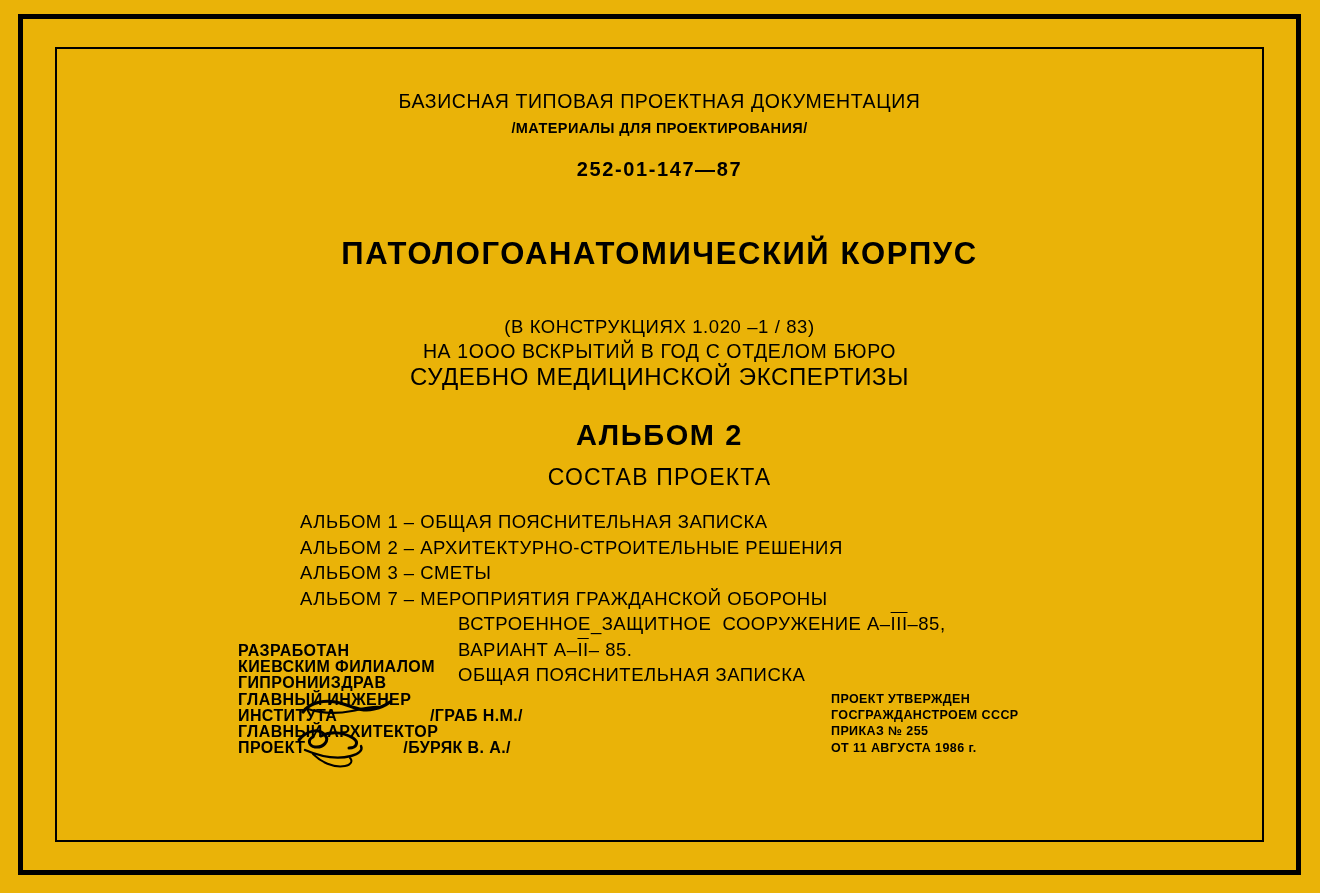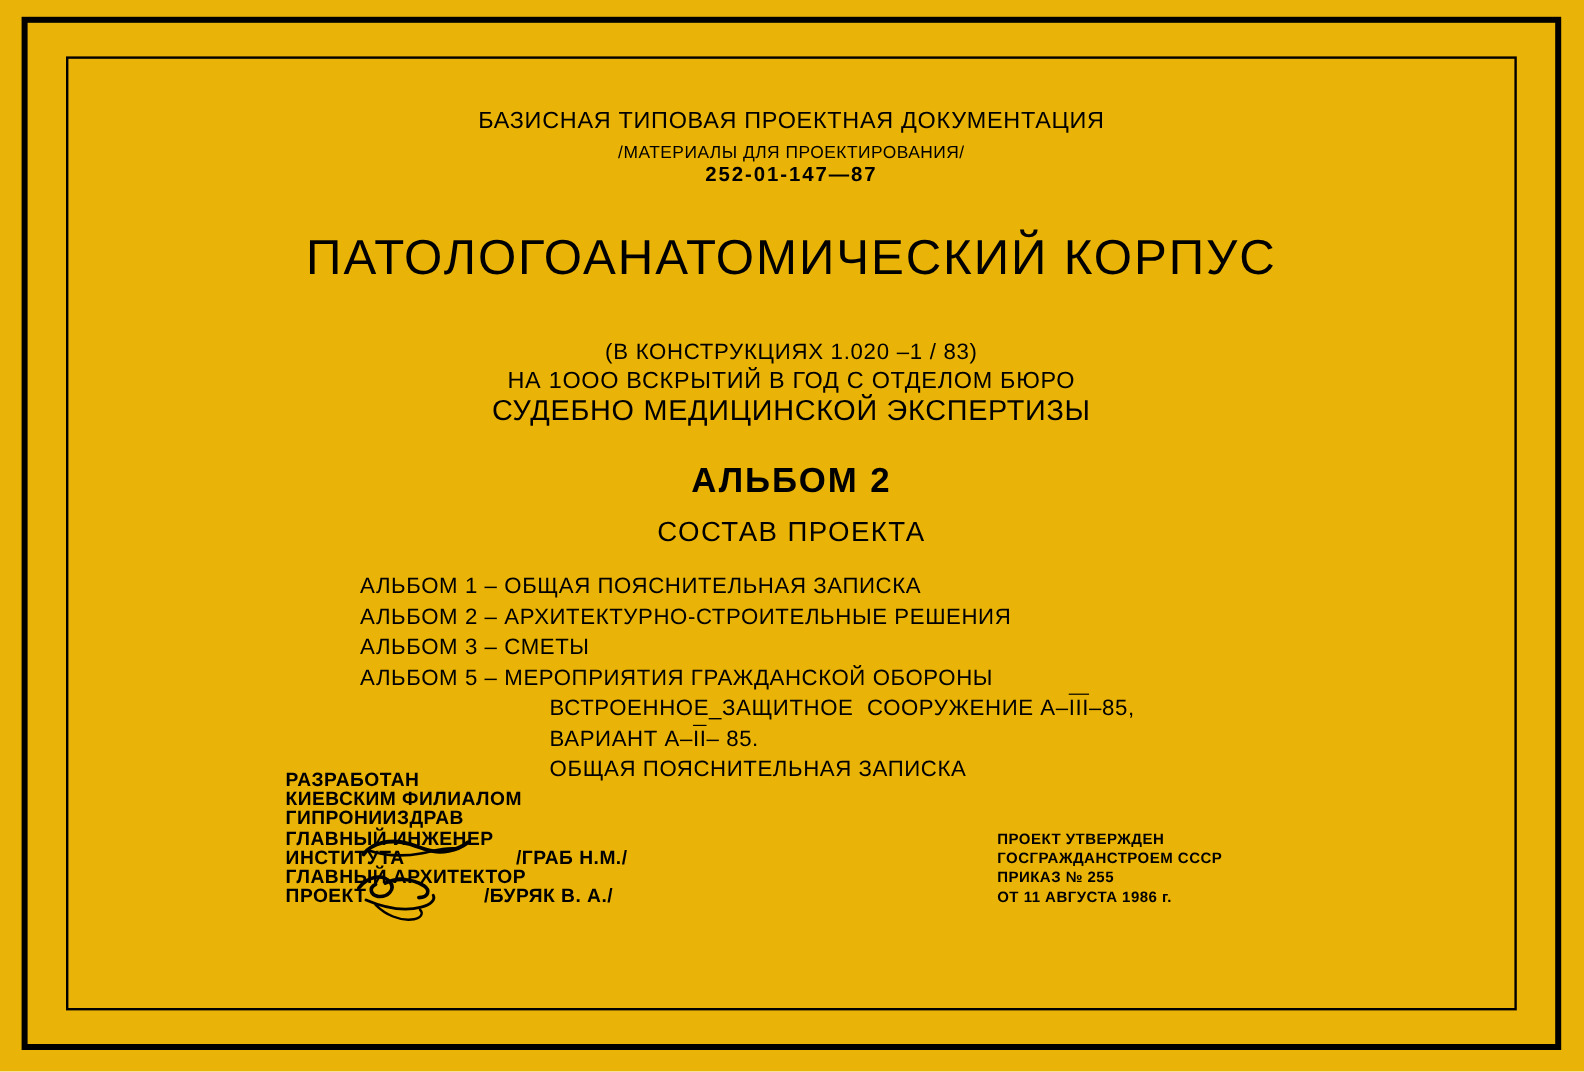--- a/index.html
+++ b/index.html
@@ -55,32 +55,33 @@
   .hdr1 {
     margin-top: 43px;
     font-size: 19.5px;
     letter-spacing: 0.6px;
     font-weight: 400;
     white-space: nowrap;
   }
   .hdr2 {
     margin-top: 7px;
     font-size: 14.5px;
-    font-weight: 400;
+    font-weight: 700;
     letter-spacing: 0.4px;
   }
   .code {
-    font-size: 17px;
+    margin-top: 22px;
+    font-size: 20px;
     font-weight: 700;
     letter-spacing: 1.6px;
   }
   .title {
-    margin-top: 35px;
-    font-size: 41px;
-    font-weight: 400;
+    margin-top: 55px;
+    font-size: 31px;
+    font-weight: 700;
     letter-spacing: 1.6px;
   }
   .subtitle-block {
     margin-top: 42px;
     font-size: 19px;
     line-height: 25px;
     letter-spacing: 0.6px;
   }
   .subtitle-line1 { font-size: 18.5px; }
   .subtitle-line2 { font-size: 19.5px; }
@@ -175,21 +176,21 @@
       <div class="subtitle-line3">СУДЕБНО  МЕДИЦИНСКОЙ  ЭКСПЕРТИЗЫ</div>
     </div>
 
     <div class="center album">АЛЬБОМ 2</div>
     <div class="center sostav">СОСТАВ ПРОЕКТА</div>
 
     <div class="list">
       <div>АЛЬБОМ 1 – ОБЩАЯ ПОЯСНИТЕЛЬНАЯ ЗАПИСКА</div>
       <div>АЛЬБОМ 2 – АРХИТЕКТУРНО-СТРОИТЕЛЬНЫЕ РЕШЕНИЯ</div>
       <div>АЛЬБОМ 3 – СМЕТЫ</div>
-      <div>АЛЬБОМ 5 – МЕРОПРИЯТИЯ ГРАЖДАНСКОЙ ОБОРОНЫ</div>
+      <div>АЛЬБОМ 7 – МЕРОПРИЯТИЯ ГРАЖДАНСКОЙ ОБОРОНЫ</div>
       <div class="list-sub">
         <div>ВСТРОЕННОЕ_ЗАЩИТНОЕ&nbsp; СООРУЖЕНИЕ А–<span class="ovl">III</span>–85,</div>
         <div>ВАРИАНТ А–<span class="ovl">II</span>– 85.</div>
         <div>ОБЩАЯ  ПОЯСНИТЕЛЬНАЯ  ЗАПИСКА</div>
       </div>
     </div>
 
     <div class="footer">
 
       <div class="foot-left">

